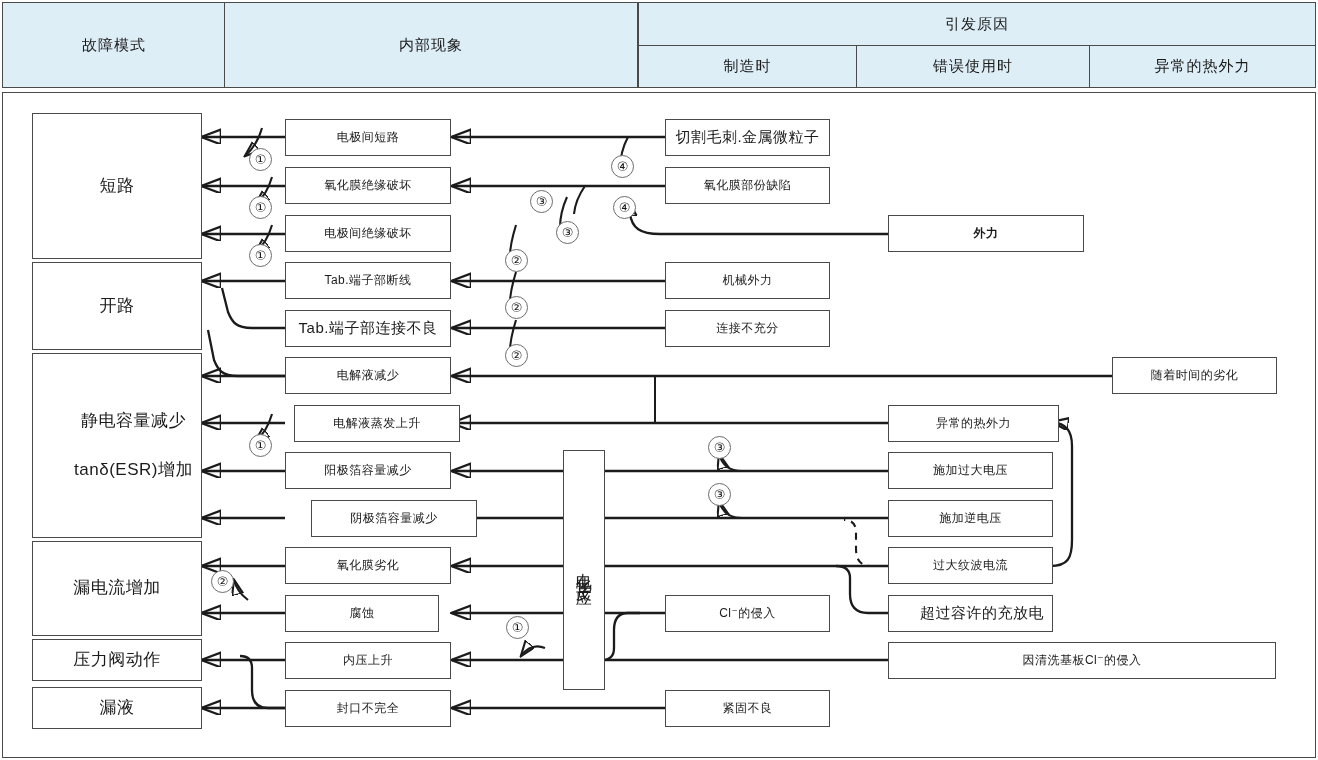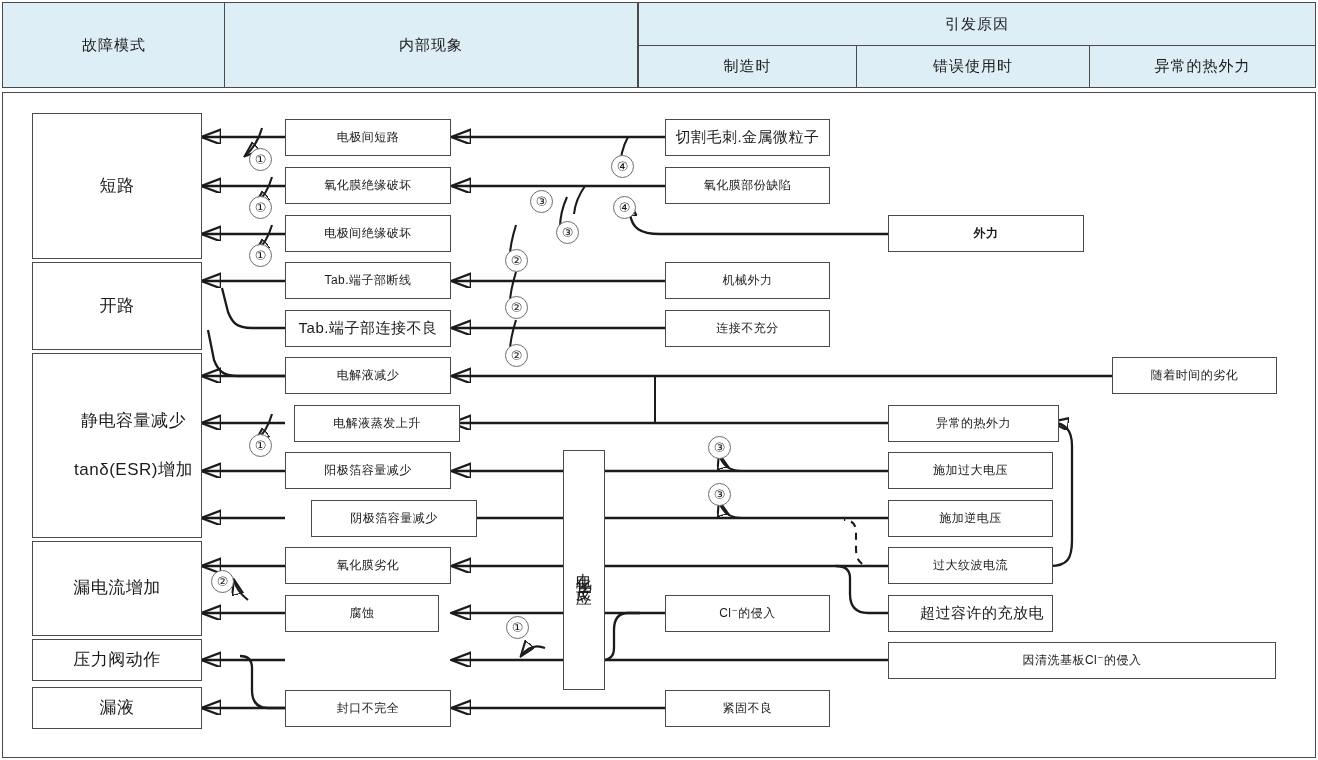--- a/index.html
+++ b/index.html
@@ -267,20 +267,23 @@
   </div>
   <div class="node" style="left:285px; top:500px; width:166px; height:37px;margin-left:26px;">
     <span>阴极箔容量减少</span>
   </div>
   <div class="node" style="left:285px; top:547px; width:166px; height:37px;">
     <span>氧化膜劣化</span>
   </div>
   <div class="node" style="left:285px; top:595px; width:154px; height:37px;">
     <span>腐蚀</span>
   </div>
+  <div class="node" style="left:285px; top:642px; width:166px; height:37px;">
+    <span>内压上升</span>
+  </div>
   <div class="node" style="left:285px; top:690px; width:166px; height:37px;">
     <span>封口不完全</span>
   </div>
 
   <div class="node vert" style="left:563px; top:450px; width:42px; height:240px;">
     <span>电化学反应</span>
   </div>
 
   <div class="node small" style="left:665px; top:119px; width:165px; height:37px;">
     <span>切割毛刺.金属微粒子</span>

